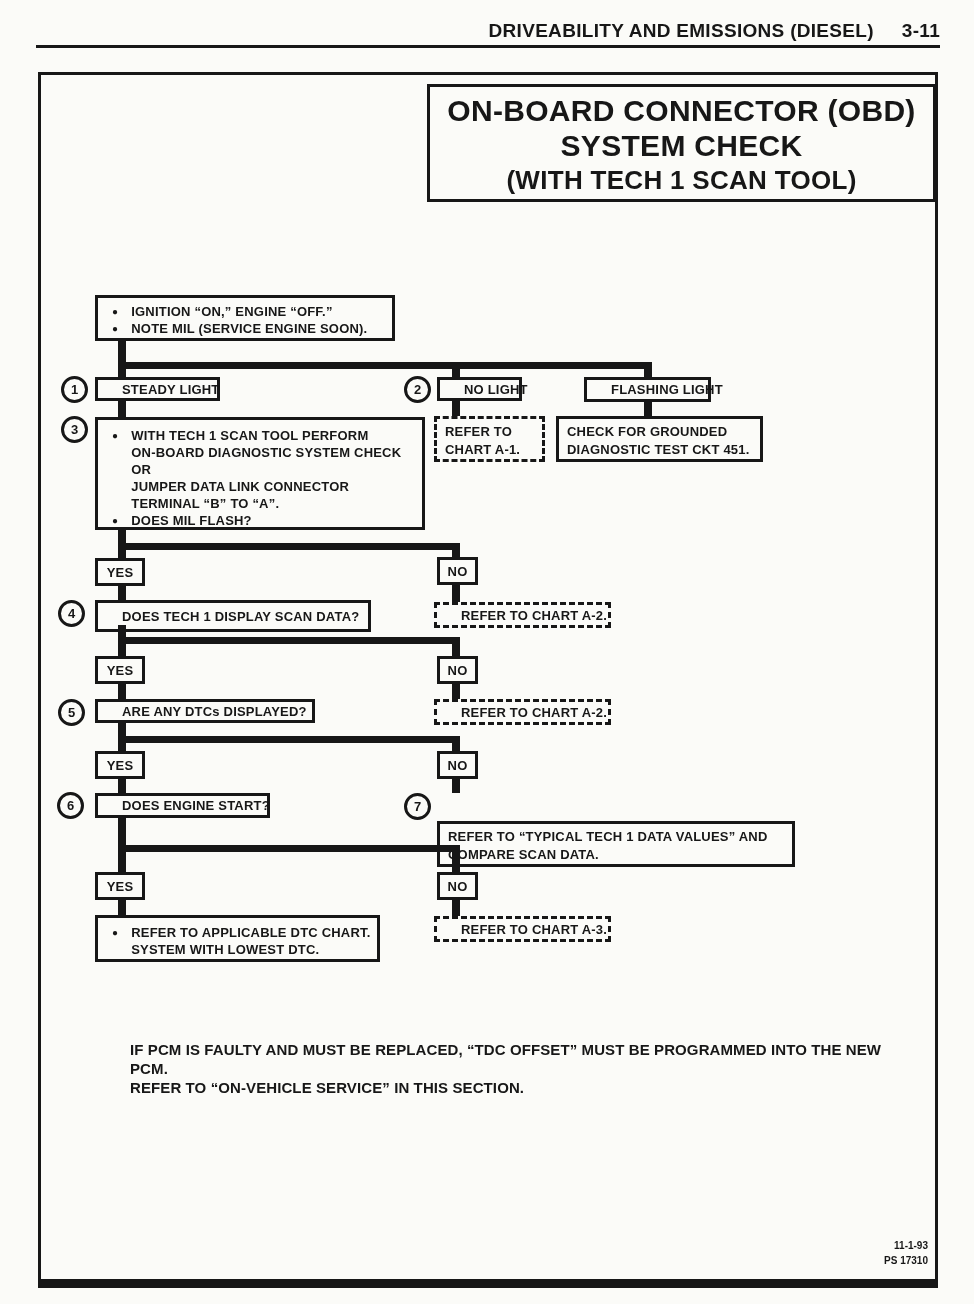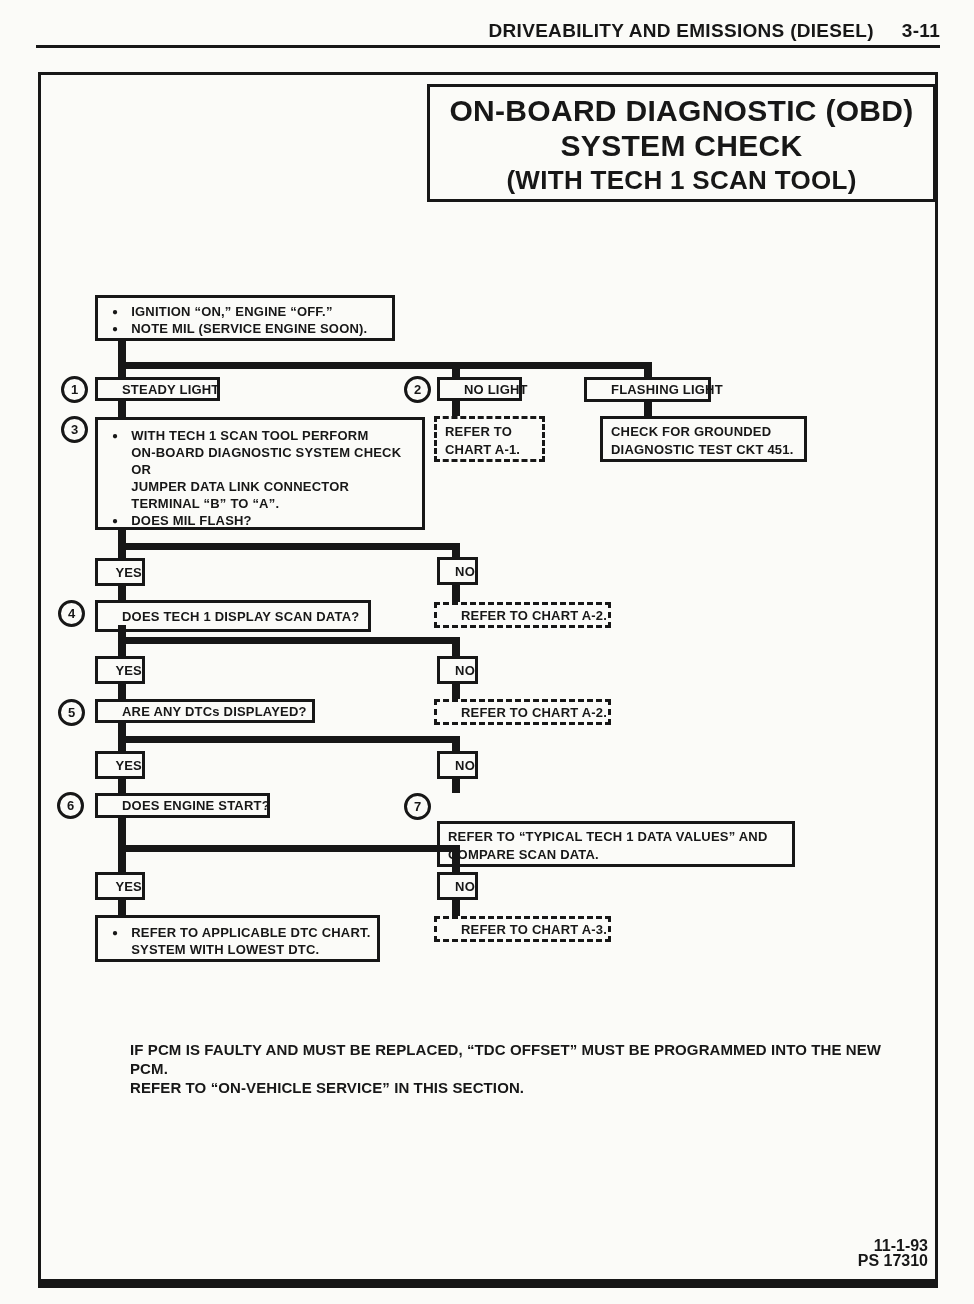--- a/index.html
+++ b/index.html
@@ -24,56 +24,56 @@
     border:3px solid #171717;background:#fbfbf8;text-align:center;padding-top:6px;
   }
   .title-l{font-size:30px;font-weight:bold;line-height:35px;letter-spacing:.3px;}
   .title-sub{font-size:26px;font-weight:bold;line-height:34px;letter-spacing:.3px;}
   
   .node{
     position:absolute;box-sizing:border-box;border:3px solid #171717;background:#fbfbf8;
     font-size:13px;font-weight:bold;letter-spacing:.2px;white-space:nowrap;
   }
   .flex{display:flex;align-items:center;padding-left:24px;}
-  .center{display:flex;align-items:center;justify-content:flex-end;padding-left:0;}
+  .center{display:flex;align-items:center;justify-content:center;padding-left:0;}
   .dashed{border-style:dashed;}
   .multi{padding:5px 6px;white-space:normal;}
   .brow{display:flex;gap:13px;padding-left:8px;line-height:17px;}
   .bullet{font-size:10px;line-height:17px;}
   .bcol{display:flex;flex-direction:column;}
   .bcol div{line-height:17px;}
   .pad2{padding-top:4px;padding-left:8px;white-space:normal;}
   .pad2 div{line-height:18px;}
   .circle{
     position:absolute;width:27px;height:27px;box-sizing:border-box;border:3px solid #171717;
     border-radius:50%;display:flex;align-items:center;justify-content:center;
     font-size:13px;font-weight:bold;background:#fbfbf8;
   }
   .line{position:absolute;background:#171717;}
   
   .footnote{position:absolute;left:130px;top:1040px;width:780px;font-size:15px;font-weight:bold;letter-spacing:.1px;}
   .footnote div{line-height:19px;}
-  .doc-code{position:absolute;right:46px;top:1238px;text-align:right;font-size:16px;font-weight:bold;}
+  .doc-code{position:absolute;right:46px;top:1238px;text-align:right;font-size:10px;font-weight:bold;}
   .doc-code div{line-height:15px;}
 </style>
 </head>
 <body>
 
 <div id="canvas">
 
   <div class="pg-header">
     <span>DRIVEABILITY AND EMISSIONS (DIESEL)</span>
     <span>3-11</span>
   </div>
   <div class="header-rule"></div>
 
   <div class="page-frame"></div>
 
   <div class="title-box">
-    <div class="title-l">ON-BOARD DIAGNOSTIC (OBD)</div>
+    <div class="title-l">ON-BOARD CONNECTOR (OBD)</div>
     <div class="title-l">SYSTEM CHECK</div>
     <div class="title-sub">(WITH TECH 1 SCAN TOOL)</div>
   </div>
 
   <div class="node multi" style="left:95px;top:295px;width:300px;height:46px;">
     <div class="brow">
       <span class="bullet">●</span>
       <div class="bcol">
           <div>IGNITION “ON,” ENGINE “OFF.”</div>
         </div>
@@ -130,21 +130,21 @@
       <div class="bcol">
           <div>DOES MIL FLASH?</div>
         </div>
     </div>
   </div>
 
   <div class="node dashed pad2" style="left:434px;top:416px;width:111px;height:46px;">
     <div>REFER TO</div>
     <div>CHART A-1.</div>
   </div>
-  <div class="node pad2" style="left:600px;top:416px;width:207px;height:46px;">
+  <div class="node pad2" style="left:556px;top:416px;width:207px;height:46px;">
     <div>CHECK FOR GROUNDED</div>
     <div>DIAGNOSTIC TEST CKT 451.</div>
   </div>
 
   <div class="line" style="left:118px;top:530px;width:8px;height:28px;"></div>
   <div class="line" style="left:118px;top:543px;width:342px;height:7px;"></div>
   <div class="line" style="left:452px;top:543px;width:8px;height:15px;"></div>
 
   <div class="node center" style="left:95px;top:558px;width:50px;height:28px;">
       <span>YES</span>

